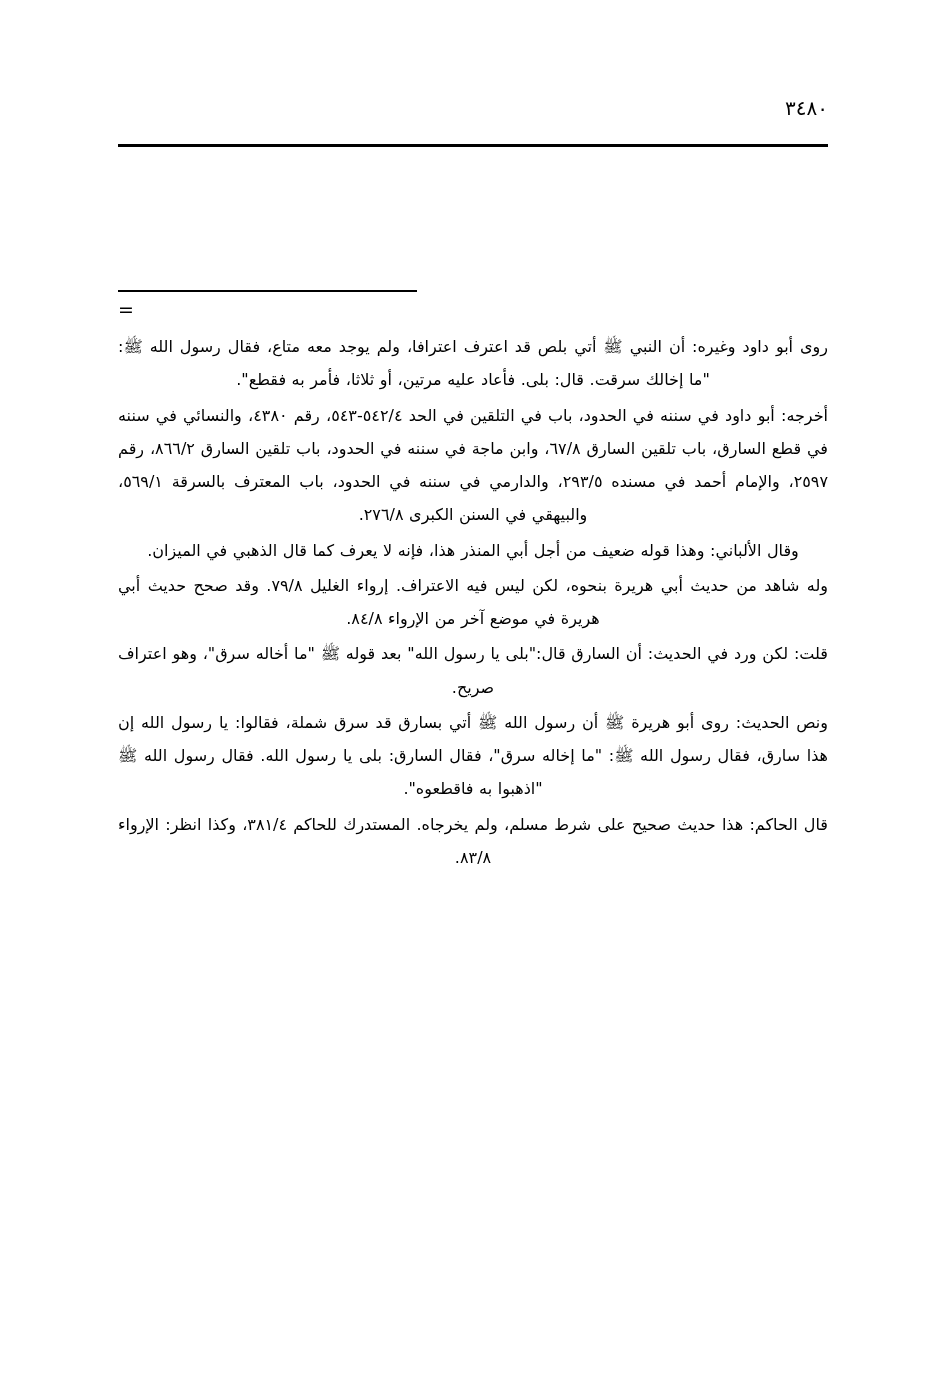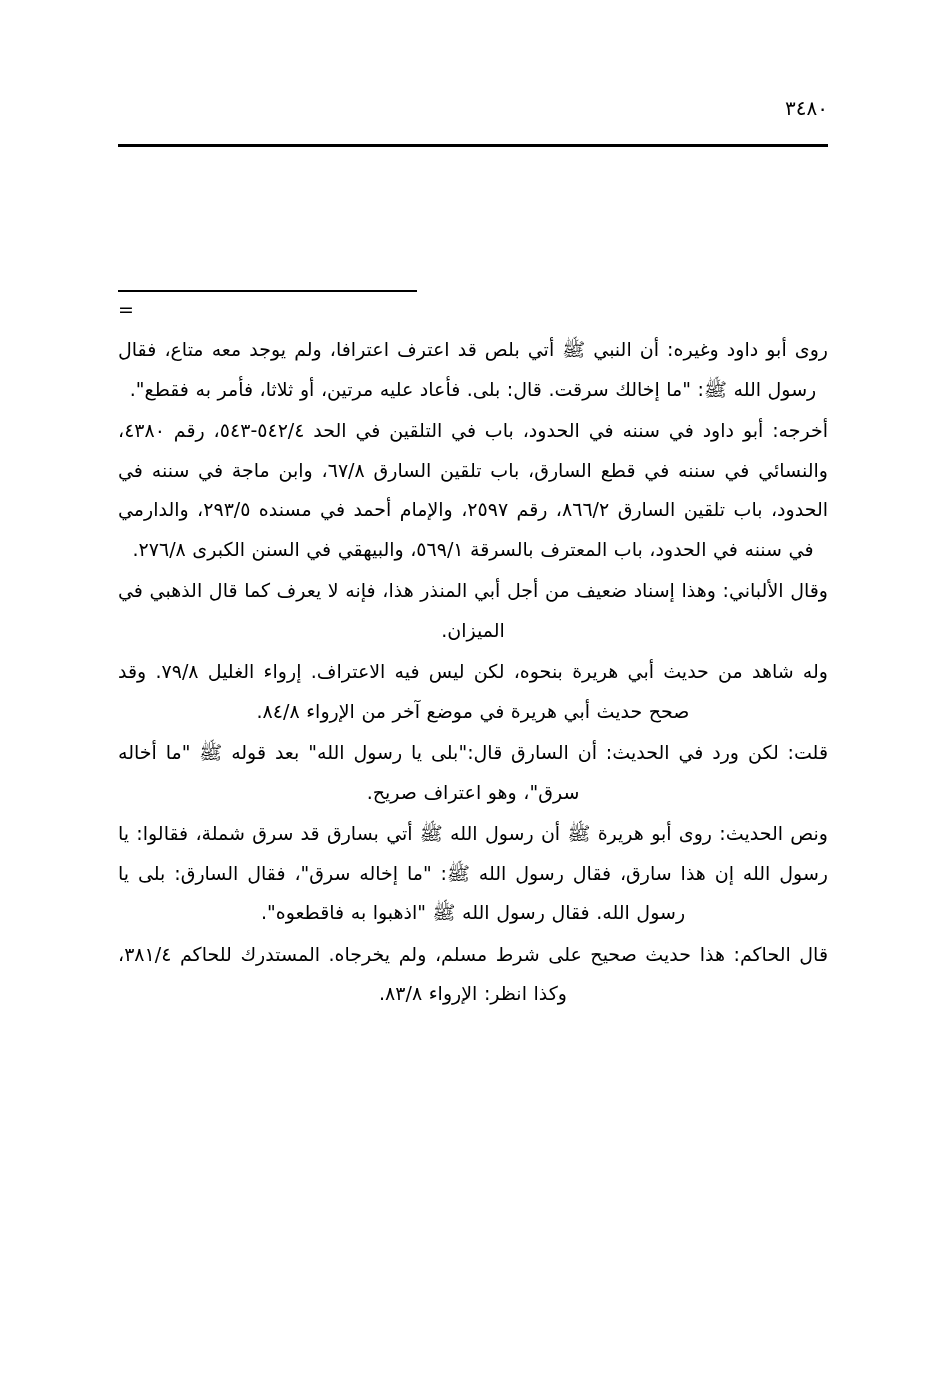--- a/index.html
+++ b/index.html
@@ -74,21 +74,21 @@
 
   
   .content {
     position: absolute;
     top: 330px;
     right: 118px;
     left: 118px;
     direction: rtl;
     text-align: justify;
     text-align-last: center;
-    font-size: 19px;
+    font-size: 16px;
     line-height: 2.08;
   }
   .para {
     margin: 0 0 2px 0;
     text-align: justify;
     text-align-last: center;
     word-spacing: 0.5px;
   }
 </style>
 </head>
@@ -100,20 +100,20 @@
     <div class="page-number">٣٤٨٠</div>
   </div>
   <div class="header-rule"></div>
 
   <div class="sep-rule"></div>
   <div class="equals-mark">=</div>
 
   <div class="content">
     <p class="para">روى أبو داود وغيره: أن النبي ﷺ أتي بلص قد اعترف اعترافا، ولم يوجد معه متاع، فقال رسول الله ﷺ: "ما إخالك سرقت. قال: بلى. فأعاد عليه مرتين، أو ثلاثا، فأمر به فقطع".</p>
     <p class="para">أخرجه: أبو داود في سننه في الحدود، باب في التلقين في الحد ٥٤٢/٤-٥٤٣، رقم ٤٣٨٠، والنسائي في سننه في قطع السارق، باب تلقين السارق ٦٧/٨، وابن ماجة في سننه في الحدود، باب تلقين السارق ٨٦٦/٢، رقم ٢٥٩٧، والإمام أحمد في مسنده ٢٩٣/٥، والدارمي في سننه في الحدود، باب المعترف بالسرقة ٥٦٩/١، والبيهقي في السنن الكبرى ٢٧٦/٨.</p>
-    <p class="para">وقال الألباني: وهذا إسناد ضعيف من أجل أبي المنذر هذا، فإنه لا يعرف كما قال الذهبي في الميزان.</p>
+    <p class="para">وقال الألباني: وهذا قوله ضعيف من أجل أبي المنذر هذا، فإنه لا يعرف كما قال الذهبي في الميزان.</p>
     <p class="para">وله شاهد من حديث أبي هريرة بنحوه، لكن ليس فيه الاعتراف. إرواء الغليل ٧٩/٨. وقد صحح حديث أبي هريرة في موضع آخر من الإرواء ٨٤/٨.</p>
     <p class="para">قلت: لكن ورد في الحديث: أن السارق قال:"بلى يا رسول الله" بعد قوله ﷺ "ما أخاله سرق"، وهو اعتراف صريح.</p>
     <p class="para">ونص الحديث: روى أبو هريرة ﷺ أن رسول الله ﷺ أتي بسارق قد سرق شملة، فقالوا: يا رسول الله إن هذا سارق، فقال رسول الله ﷺ: "ما إخاله سرق"، فقال السارق: بلى يا رسول الله. فقال رسول الله ﷺ "اذهبوا به فاقطعوه".</p>
     <p class="para">قال الحاكم: هذا حديث صحيح على شرط مسلم، ولم يخرجاه. المستدرك للحاكم ٣٨١/٤، وكذا انظر: الإرواء ٨٣/٨.</p>
   </div>
 
 </div>
 
 </body></html>

